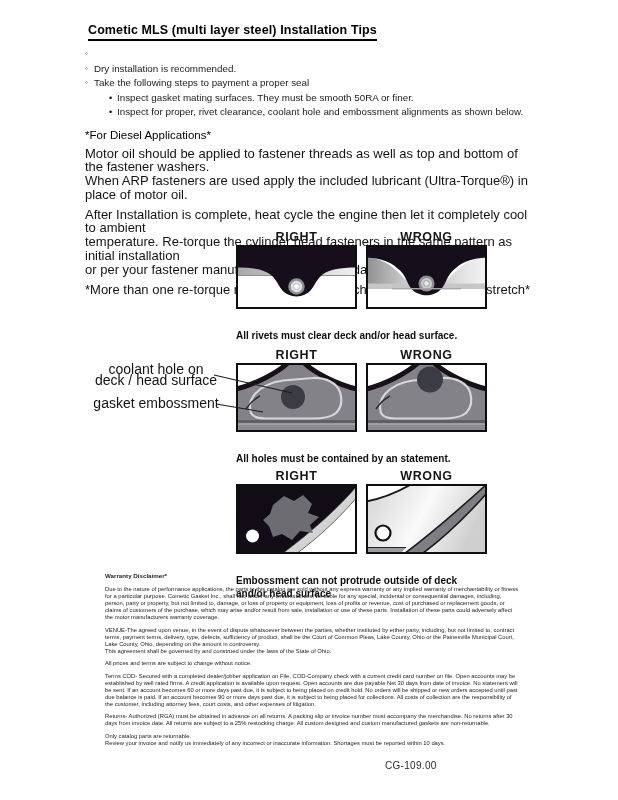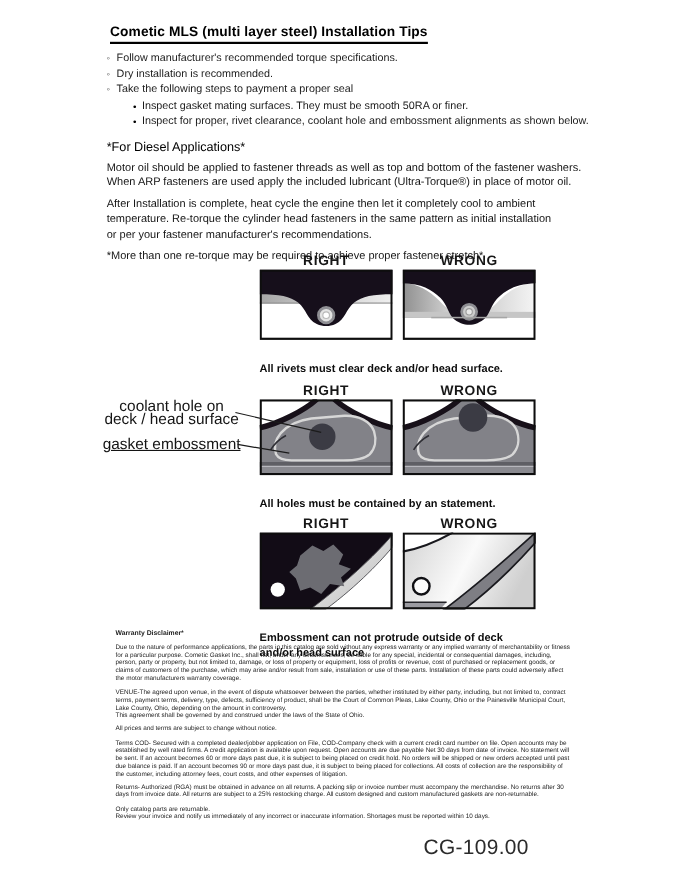--- a/index.html
+++ b/index.html
@@ -1,64 +1,63 @@
 <!DOCTYPE html>
 <html><head>
 <meta charset="utf-8">
 <style>
   * { margin:0; padding:0; box-sizing:border-box; }
   html,body { background:#ffffff; }
   .page {
     position:relative; width:618px; height:800px; background:#ffffff;
     font-family:"Liberation Sans", sans-serif; color:#1b1b1b; overflow:hidden;
   }
-  .content { position:absolute; left:97px; top:20px; width:452px; }
+  .content { position:absolute; left:85px; top:20px; width:452px; }
   .title {
     display:inline-block; margin-left:3px; font-size:12.5px; font-weight:bold;
     color:#000; border-bottom:2px solid #000; padding-bottom:2px; margin-bottom:6px;
     letter-spacing:0.1px;
   }
   .bullet-row { display:flex; font-size:9.8px; line-height:14.5px; }
   .bullet-row .m1 { width:9px; font-size:8px; color:#222; flex:0 0 9px; }
   .bullet-row.sub { padding-left:24px; }
   .bullet-row .m2 { width:8px; font-size:9px; color:#000; flex:0 0 8px; }
   .diesel-heading { font-size:11.5px; font-weight:normal; color:#000; margin-top:9px; margin-bottom:6px; }
-  .body-p { font-size:10px; line-height:13.8px; margin-bottom:6px; color:#141414; }
+  .body-p { font-size:13px; line-height:13.8px; margin-bottom:6px; color:#141414; }
   .pre { white-space:pre-line; }
 
   .figures { position:absolute; left:236px; top:230px; width:252px; }
   .fig-row { position:relative; }
   .fig-row.r2 { margin-top:6px; }
   .fig-row.r3 { margin-top:4px; }
   .fig-cols { display:flex; gap:9px; }
   .fig-col { width:121px; }
   .fig-label { text-align:center; font-size:12.5px; font-weight:bold; letter-spacing:0.6px; color:#161616; height:15px; }
   .figbox { display:block; }
   .fig-caption { font-size:10px; font-weight:bold; color:#0d0d0d; margin-top:20px; line-height:13px; }
   .ann-wrap { position:absolute; left:-148px; width:136px; text-align:center; font-size:14px; line-height:11px; color:#141414; }
   .ann1 { top:16px; }
-  .ann2 { top:50px;text-decoration:underline; }
+  .ann2 { top:50px; }
   .pointer-svg { position:absolute; left:-34px; top:15px; pointer-events:none; }
 
   .legal { position:absolute; left:105px; top:572px; width:414px; font-size:5.8px; line-height:7px; color:#1d1d1d; }
   .legal-heading { font-weight:bold; font-size:6.2px; margin-bottom:7px; }
   .legal p { margin-bottom:5.5px; }
-  .page-number { position:absolute; left:385px; top:760px; font-size:19px; letter-spacing:0.3px; color:#2b2b2b; }
+  .page-number { position:absolute; left:385px; top:760px; font-size:10px; letter-spacing:0.3px; color:#2b2b2b; }
 </style>
 </head>
 <body>
 
 <div class="page">
 
   <div class="content">
     <div class="title">Cometic MLS (multi layer steel) Installation Tips</div>
 
     <div class="bullet-row">
       <span class="m1">◦</span>
-      <span>Follow manufacturer's recommended torque specifications.</span>
     </div>
     <div class="bullet-row">
       <span class="m1">◦</span>
       <span>Dry installation is recommended.</span>
     </div>
     <div class="bullet-row">
       <span class="m1">◦</span>
       <span>Take the following steps to payment a proper seal</span>
     </div>
     <div class="bullet-row sub">

